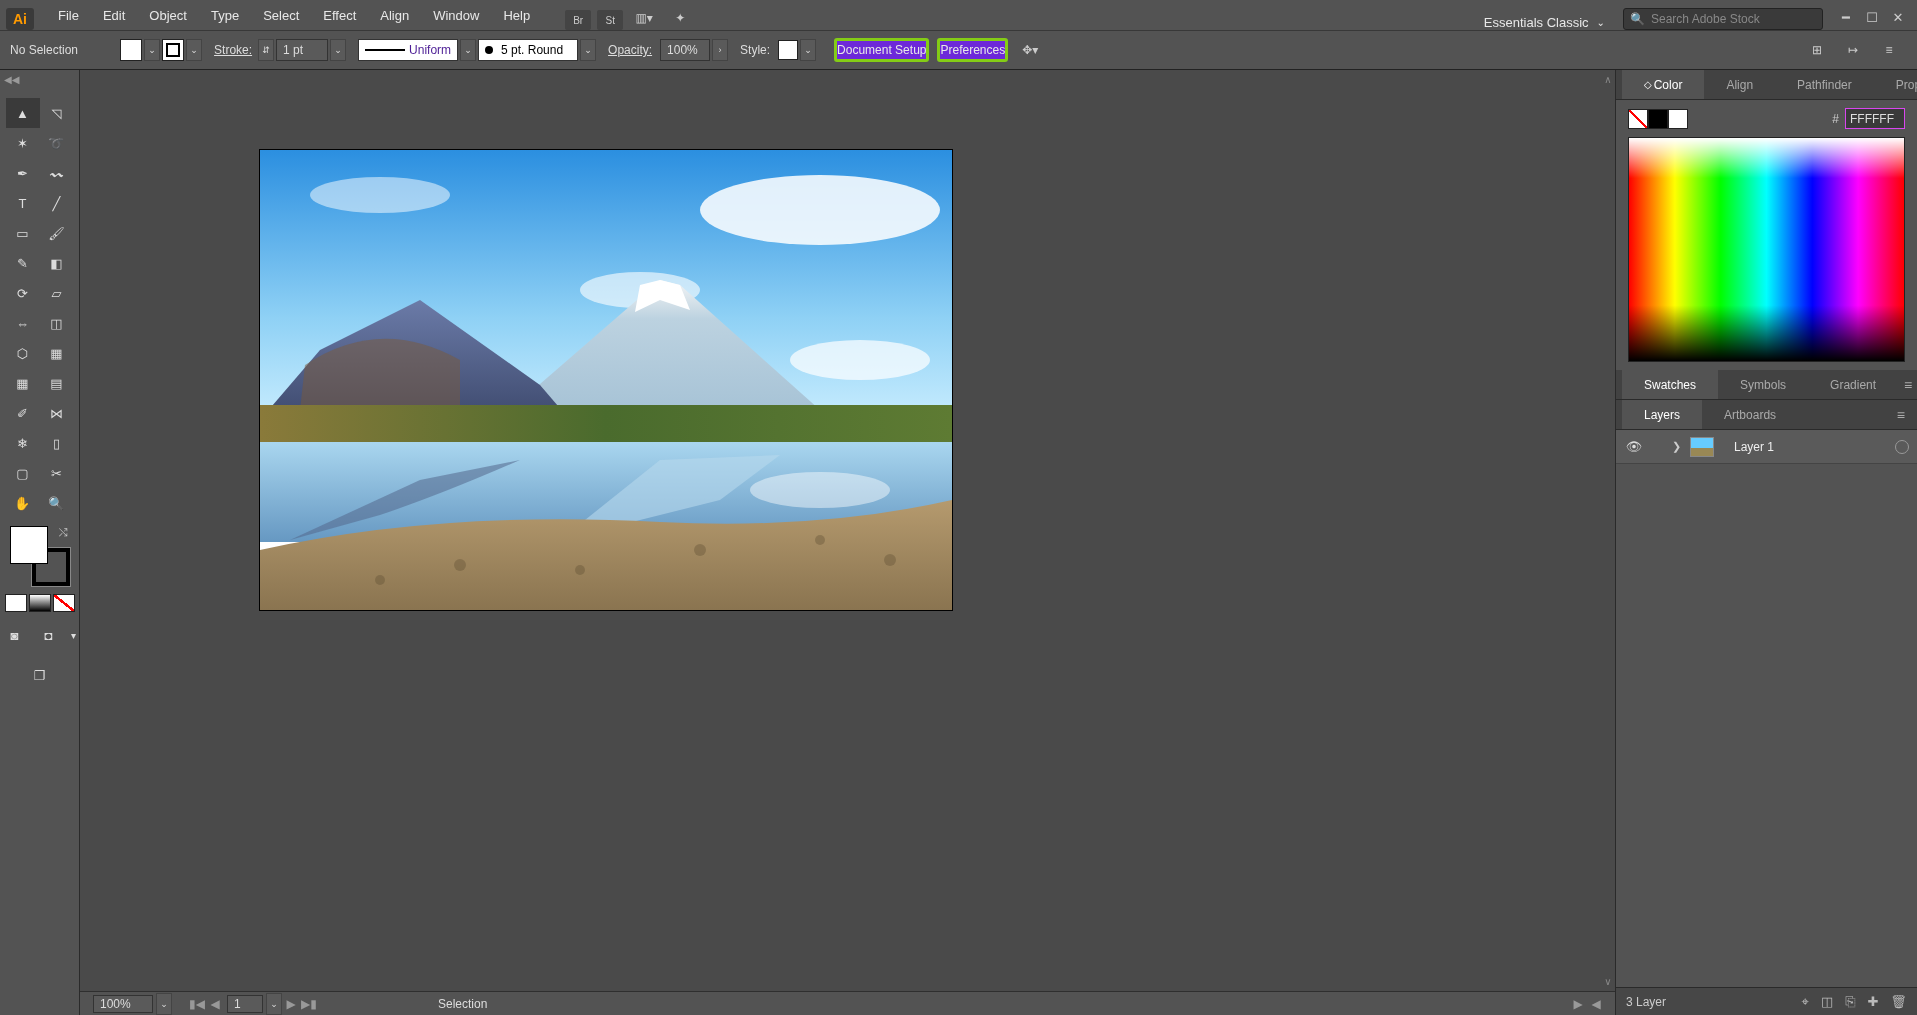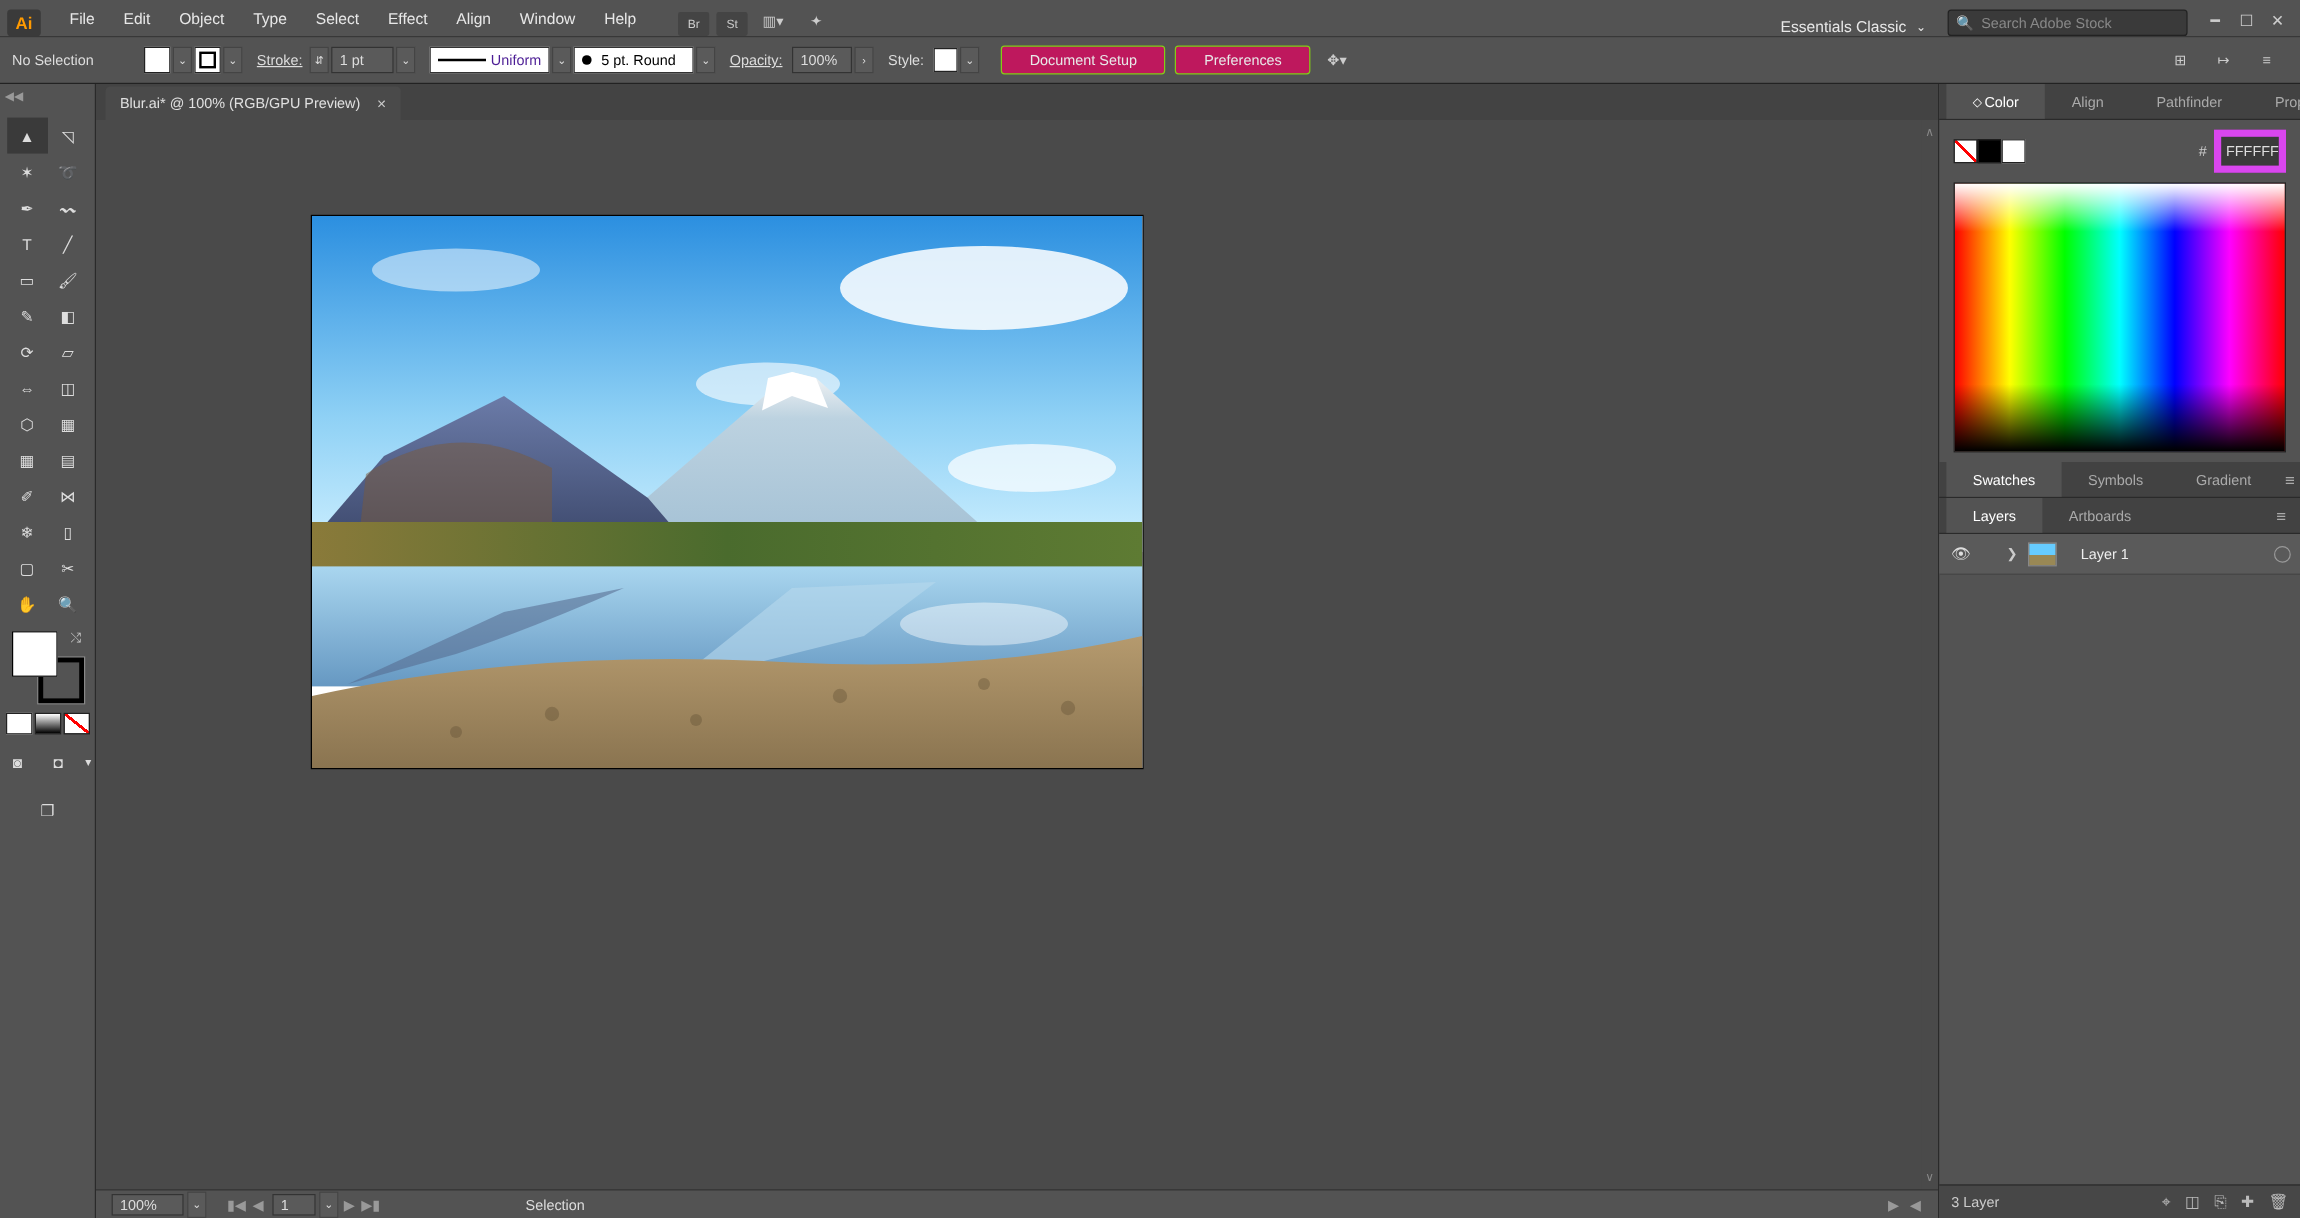--- a/index.html
+++ b/index.html
@@ -16,21 +16,21 @@
 .control-bar{height:40px;background:#535353;border-top:1px solid #383838;border-bottom:1px solid #222;display:flex;align-items:center;padding:0 10px;font-size:12px;color:#ddd}
 .ctrl-label{margin:0 6px 0 12px}
 .ctrl-label.u{text-decoration:underline}
 .swatch{width:22px;height:22px;border:1px solid #222;margin:0 2px;display:flex;align-items:center;justify-content:center}
 .swatch.white{background:#fff}
 .swatch.blackfill{background:#fff;position:relative}
 .swatch.blackfill::after{content:"";position:absolute;inset:3px;border:2px solid #000}
 .drop-arrow{width:16px;height:22px;border:1px solid #444;background:#5a5a5a;display:flex;align-items:center;justify-content:center;font-size:9px;color:#ddd}
 .field{height:22px;border:1px solid #333;background:#5a5a5a;display:flex;align-items:center;padding:0 6px;margin:0 2px}
 .field.white{background:#fff;color:#000}
-.ctrl-btn{height:24px;padding:0 23px;background:#be185d;border:1px solid #84cc16;border-radius:3px;display:flex;align-items:center;margin:0 4px;color:#e8e8e8}
+.ctrl-btn{height:24px;padding:0 0;background:#6d28d9;border:3px solid #84cc16;border-radius:3px;display:flex;align-items:center;margin:0 4px;color:#e8e8e8}
 .main{display:flex;height:calc(100% - 70px)}
 .toolcol{width:80px;background:#535353;border-right:1px solid #2a2a2a;display:flex;flex-direction:column;align-items:center;padding-top:28px;position:relative}
 .tool-collapse{position:absolute;top:4px;left:4px;font-size:10px;color:#999}
 .tool-row{display:flex}
 .tool-cell{width:34px;height:30px;display:flex;align-items:center;justify-content:center;color:#ddd;position:relative}
 .tool-cell.sel{background:#3a3a3a}
 .fill-stroke{width:60px;height:60px;position:relative;margin-top:8px}
 .fs-fill{position:absolute;top:0;left:0;width:38px;height:38px;background:#fff;border:1px solid #000}
 .fs-stroke{position:absolute;bottom:0;right:0;width:38px;height:38px;background:#535353;border:4px solid #000;box-shadow:0 0 0 1px #888}
 .fs-swap{position:absolute;top:0;right:2px;color:#ccc;font-size:11px}
@@ -56,21 +56,21 @@
 .ptab.diamond::before{content:"◇ ";font-size:10px;margin-right:2px}
 .pmenu{margin-left:auto;color:#aaa;font-size:14px;padding:0 6px}
 .color-panel{padding:8px 12px}
 .color-head{display:flex;align-items:center;margin-bottom:8px}
 .cp-swatches{display:flex}
 .cp-sw{width:20px;height:20px;border:1px solid #222}
 .cp-sw.none{background:linear-gradient(to top right,#fff 0%,#fff 46%,red 46%,red 54%,#fff 54%)}
 .cp-sw.black{background:#000}
 .cp-sw.white{background:#fff}
 .hex-wrap{margin-left:auto;display:flex;align-items:center;color:#ccc;font-size:12px}
-.hex-field{width:60px;height:36px;background:#3a3a3a;border:6px solid #d946ef;margin-left:6px;padding:0 4px;display:flex;align-items:center;color:#ddd}
+.hex-field{width:60px;height:21px;background:#3a3a3a;border:1px solid #d946ef;margin-left:6px;padding:0 4px;display:flex;align-items:center;color:#ddd}
 .spectrum{height:225px;border:1px solid #222;background:linear-gradient(to bottom,#fff 0%,rgba(255,255,255,0) 18%,rgba(0,0,0,0) 75%,#000 100%),linear-gradient(to right,#ff0000,#ffff00,#00ff00,#00ffff,#0000ff,#ff00ff,#ff0000)}
 .layers-panel{flex:1;display:flex;flex-direction:column;min-height:0}
 .layer-row{height:34px;background:#5a5a5a;border-bottom:1px solid #444;display:flex;align-items:center;padding:0 8px}
 .eye{width:20px;text-align:center;color:#ddd}
 .lock-col{width:28px}
 .disclose{width:18px;color:#ccc;font-size:11px}
 .layer-thumb{width:24px;height:20px;border:1px solid #888;background:linear-gradient(#6cf 55%,#985 55%)}
 .layer-name{margin-left:20px;color:#eee;font-size:12px}
 .layer-target{margin-left:auto;width:14px;height:14px;border:1px solid #999;border-radius:50%}
 .layers-foot{height:28px;background:#474747;border-top:1px solid #2a2a2a;display:flex;align-items:center;padding:0 10px;font-size:12px;color:#ccc}
@@ -226,26 +226,20 @@
       <div class="tool-cell">◙</div>
       <div class="tool-cell">◘</div>
       <div class="tool-cell" style="width:16px;font-size:10px">▾</div>
     </div>
     <div class="screen-row">
       <div class="tool-cell">❐</div>
     </div>
   </div>
 
   <div class="doc-area">
-    <div class="tab-strip">
-      <div class="doc-tab">
-        <span>Blur.ai* @ 100% (RGB/GPU Preview)</span>
-        <span class="close">×</span>
-      </div>
-    </div>
     <div class="canvas-wrap">
       <div class="artboard">
         <svg class="art-img" viewBox="0 0 692 460" preserveAspectRatio="none">
           <defs>
             <linearGradient id="sky" x1="0" y1="0" x2="0" y2="1">
                 <stop offset="0" stop-color="#2b8fe0"></stop>
                 <stop offset="0.6" stop-color="#8fd1f5"></stop>
                 <stop offset="1" stop-color="#cdefff"></stop>
               </linearGradient>
             <linearGradient id="mtn" x1="0" y1="0" x2="0" y2="1">

